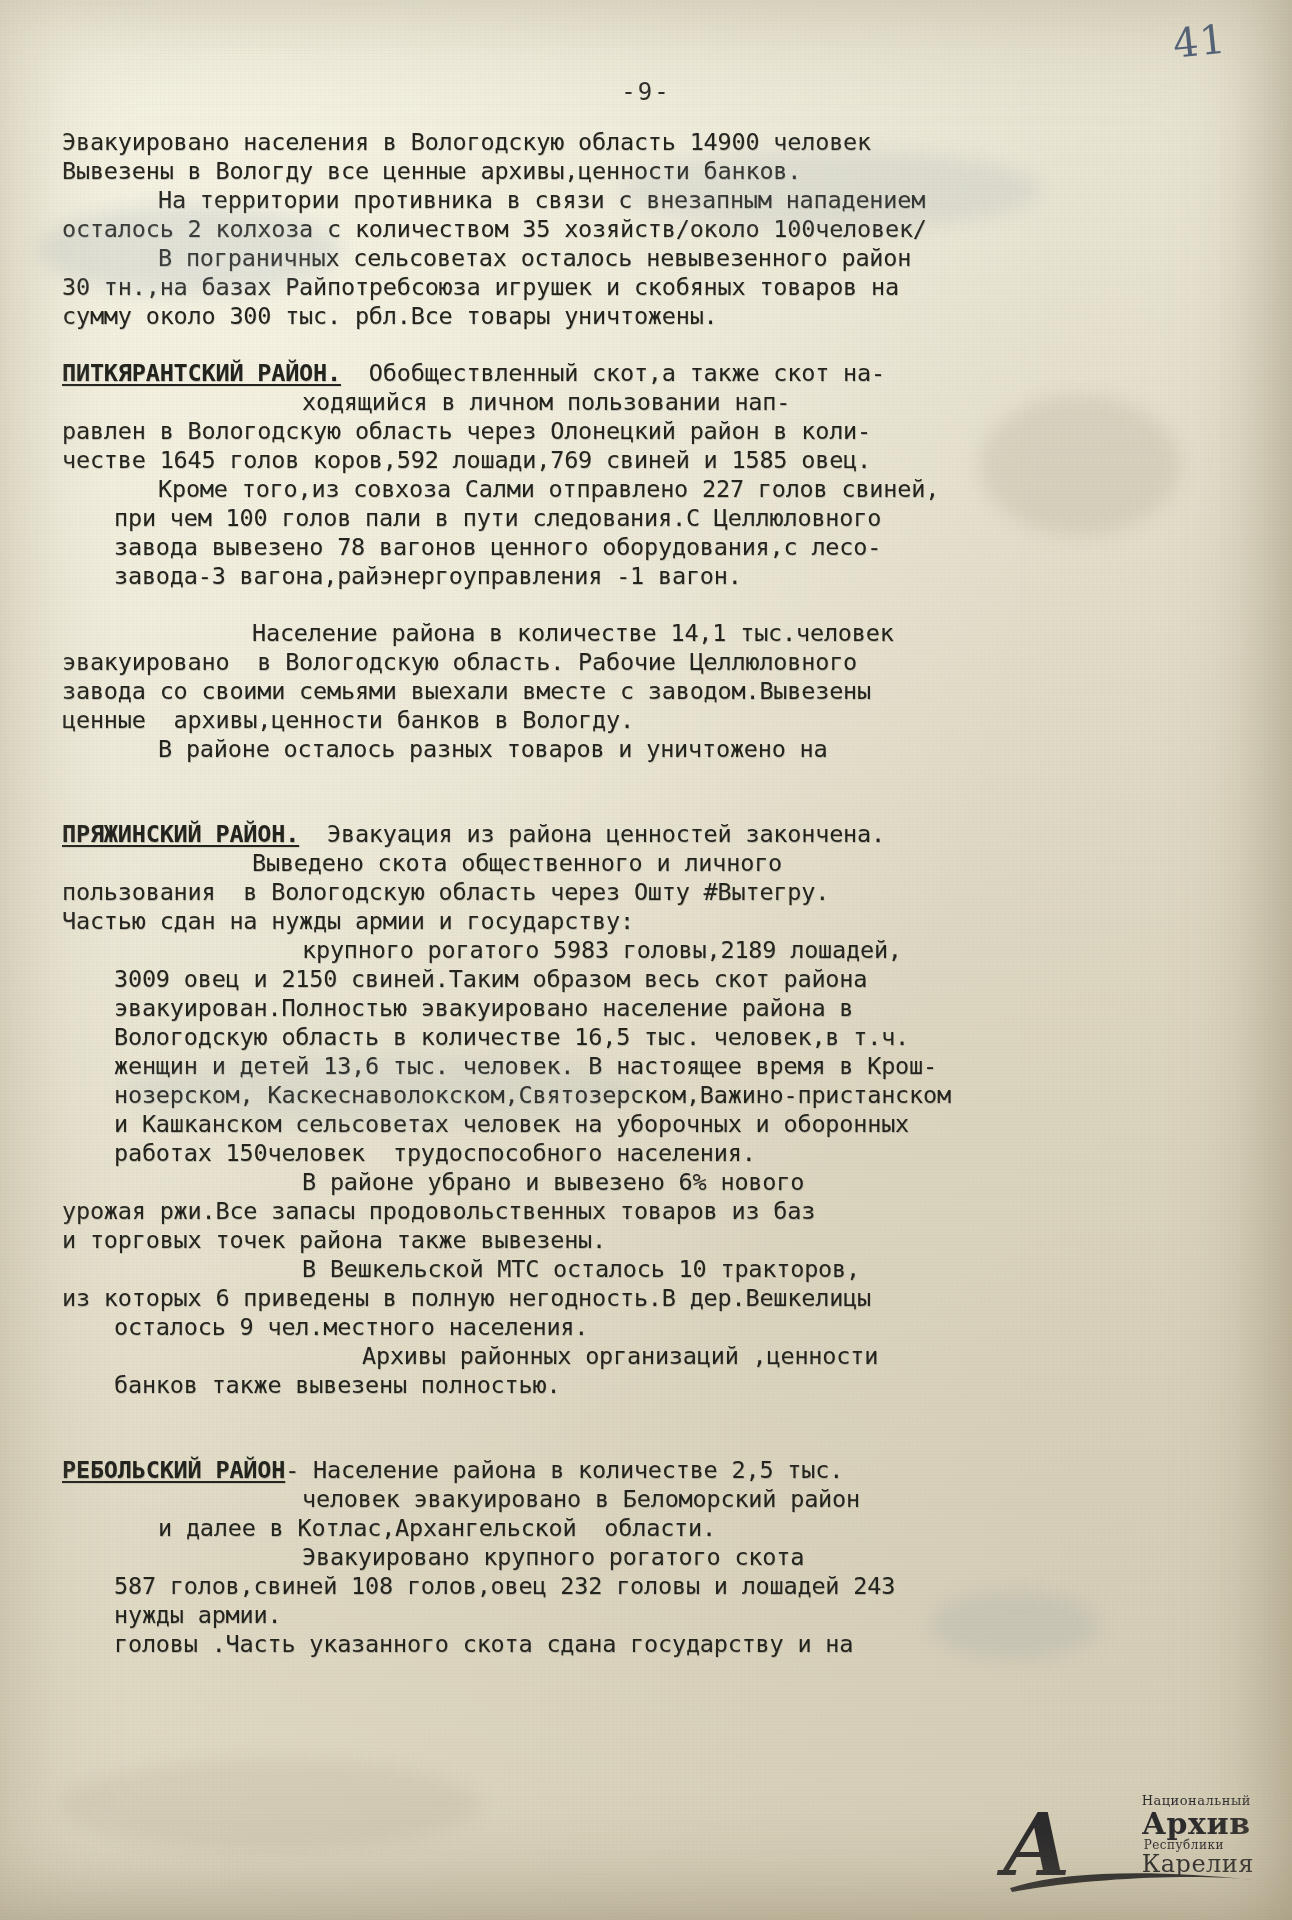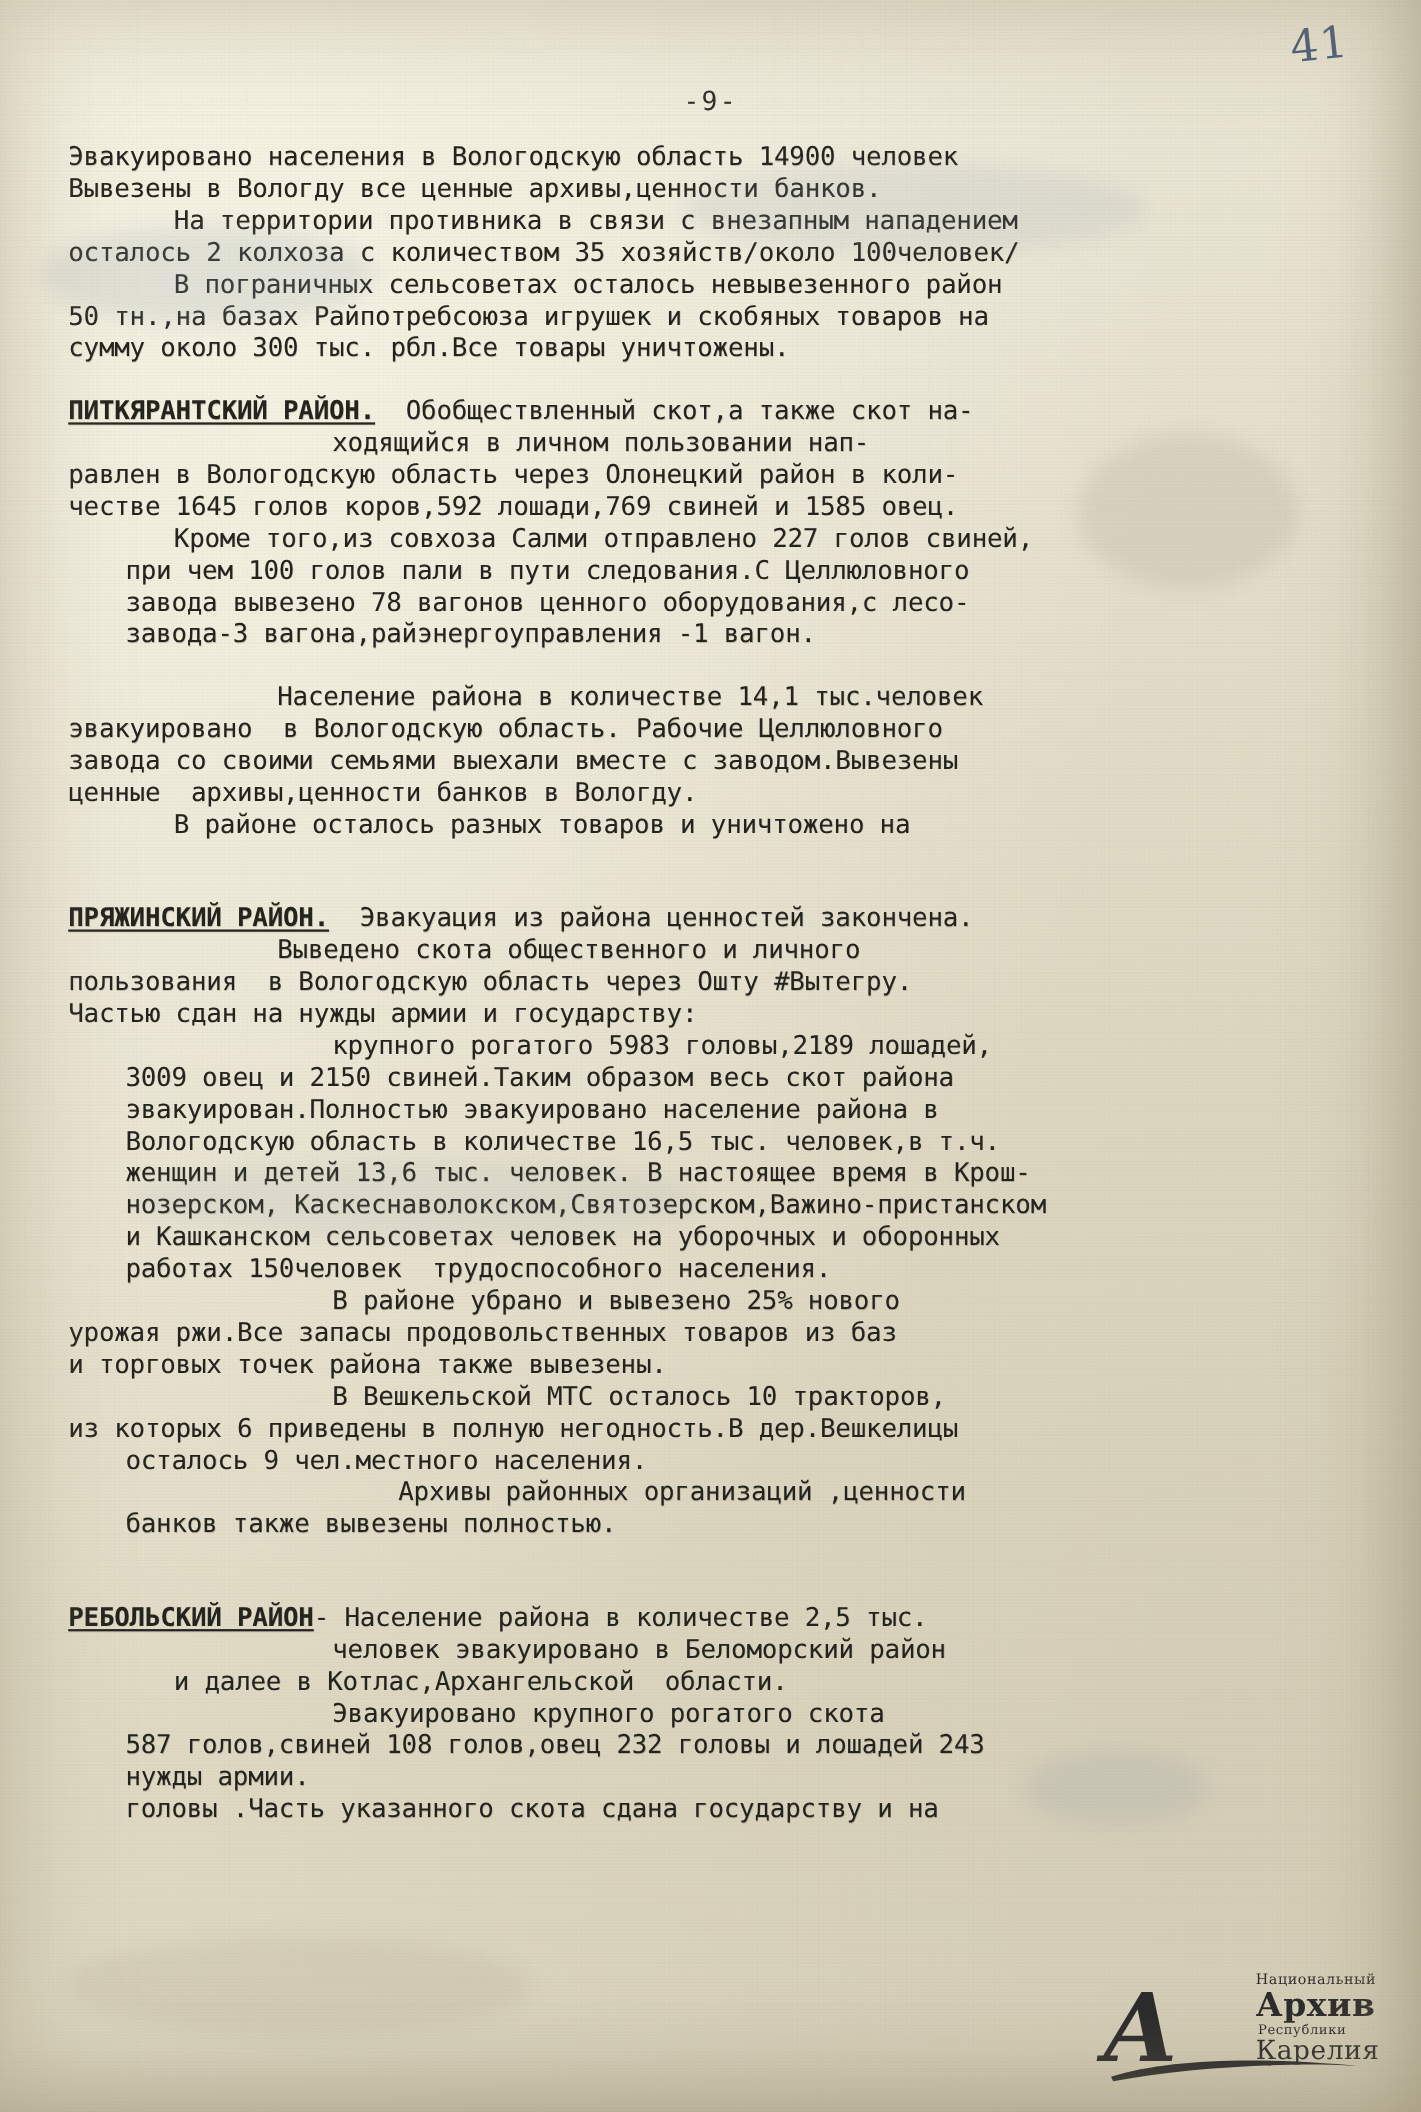--- a/index.html
+++ b/index.html
@@ -156,21 +156,21 @@
       <div class="line">Вывезены в Вологду все ценные архивы,ценности банков.</div>
     </div>
 
     <div class="para">
       <div class="line ind2">На территории противника в связи с внезапным нападением</div>
       <div class="line">осталось 2 колхоза с количеством 35 хозяйств/около 100человек/</div>
     </div>
 
     <div class="para">
       <div class="line ind2">В пограничных сельсоветах осталось невывезенного район</div>
-      <div class="line">50 тн.,на базах Райпотребсоюза игрушек и скобяных товаров на</div>
+      <div class="line">30 тн.,на базах Райпотребсоюза игрушек и скобяных товаров на</div>
       <div class="line">сумму около 300 тыс. рбл.Все товары уничтожены.</div>
     </div>
 
     <div class="block-gap"></div>
 
     <div class="para">
       <div class="line"><span class="heading">ПИТКЯРАНТСКИЙ РАЙОН.</span><span>  Обобществленный скот,а также скот на-</span></div>
       <div class="line ind4">ходящийся в личном пользовании нап-</div>
       <div class="line">равлен в Вологодскую область через Олонецкий район в коли-</div>
       <div class="line">честве 1645 голов коров,592 лошади,769 свиней и 1585 овец.</div>
@@ -211,21 +211,21 @@
       <div class="line ind1">3009 овец и 2150 свиней.Таким образом весь скот района</div>
       <div class="line ind1">эвакуирован.Полностью эвакуировано население района в</div>
       <div class="line ind1">Вологодскую область в количестве 16,5 тыс. человек,в т.ч.</div>
       <div class="line ind1">женщин и детей 13,6 тыс. человек. В настоящее время в Крош-</div>
       <div class="line ind1">нозерском, Каскеснаволокском,Святозерском,Важино-пристанском</div>
       <div class="line ind1">и Кашканском сельсоветах человек на уборочных и оборонных</div>
       <div class="line ind1">работах 150человек  трудоспособного населения.</div>
     </div>
 
     <div class="para">
-      <div class="line ind4">В районе убрано и вывезено 25% нового</div>
+      <div class="line ind4">В районе убрано и вывезено 6% нового</div>
       <div class="line">урожая ржи.Все запасы продовольственных товаров из баз</div>
       <div class="line">и торговых точек района также вывезены.</div>
     </div>
 
     <div class="para">
       <div class="line ind4">В Вешкельской МТС осталось 10 тракторов,</div>
       <div class="line">из которых 6 приведены в полную негодность.В дер.Вешкелицы</div>
       <div class="line ind1">осталось 9 чел.местного населения.</div>
     </div>
 

